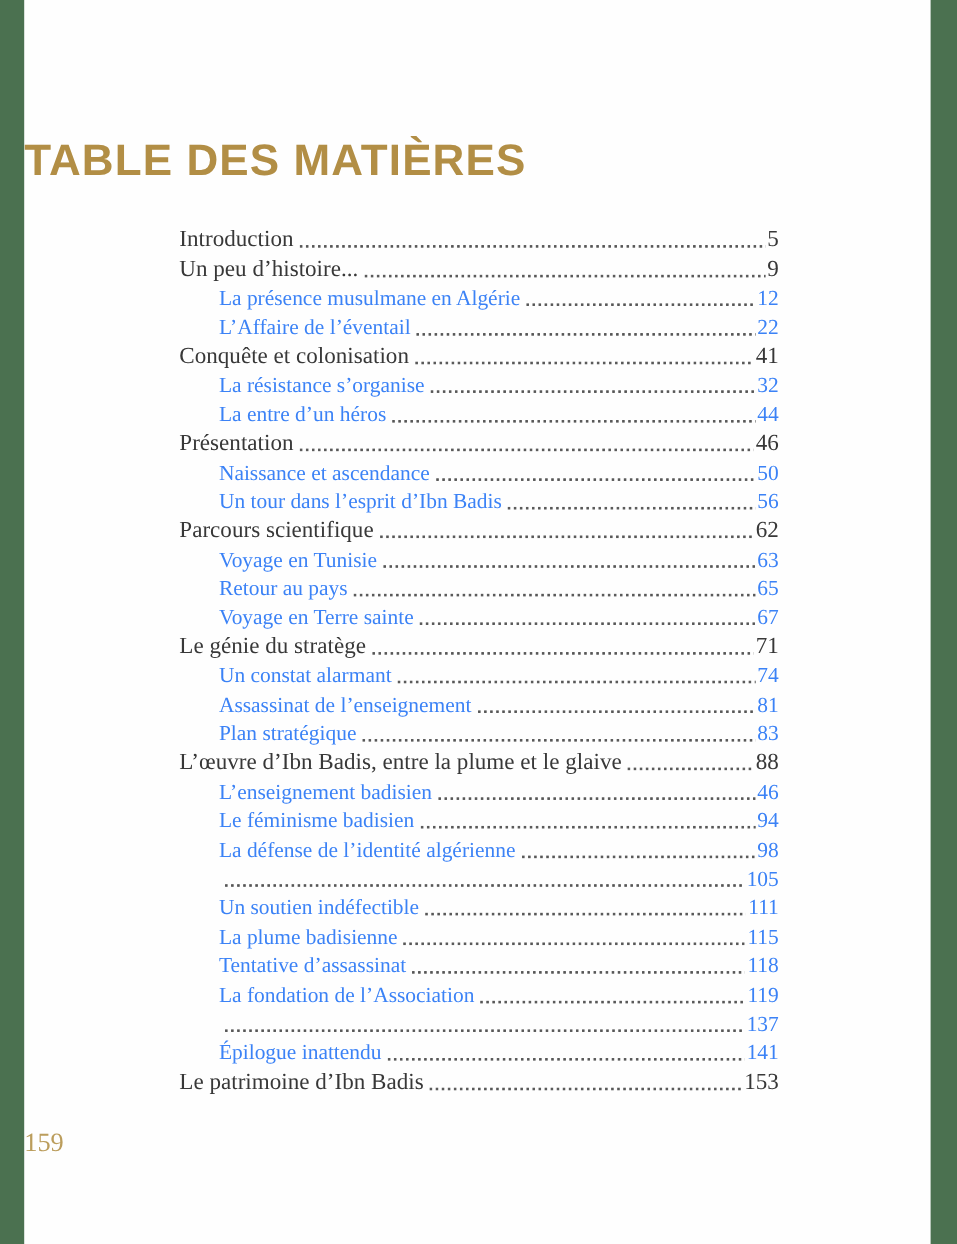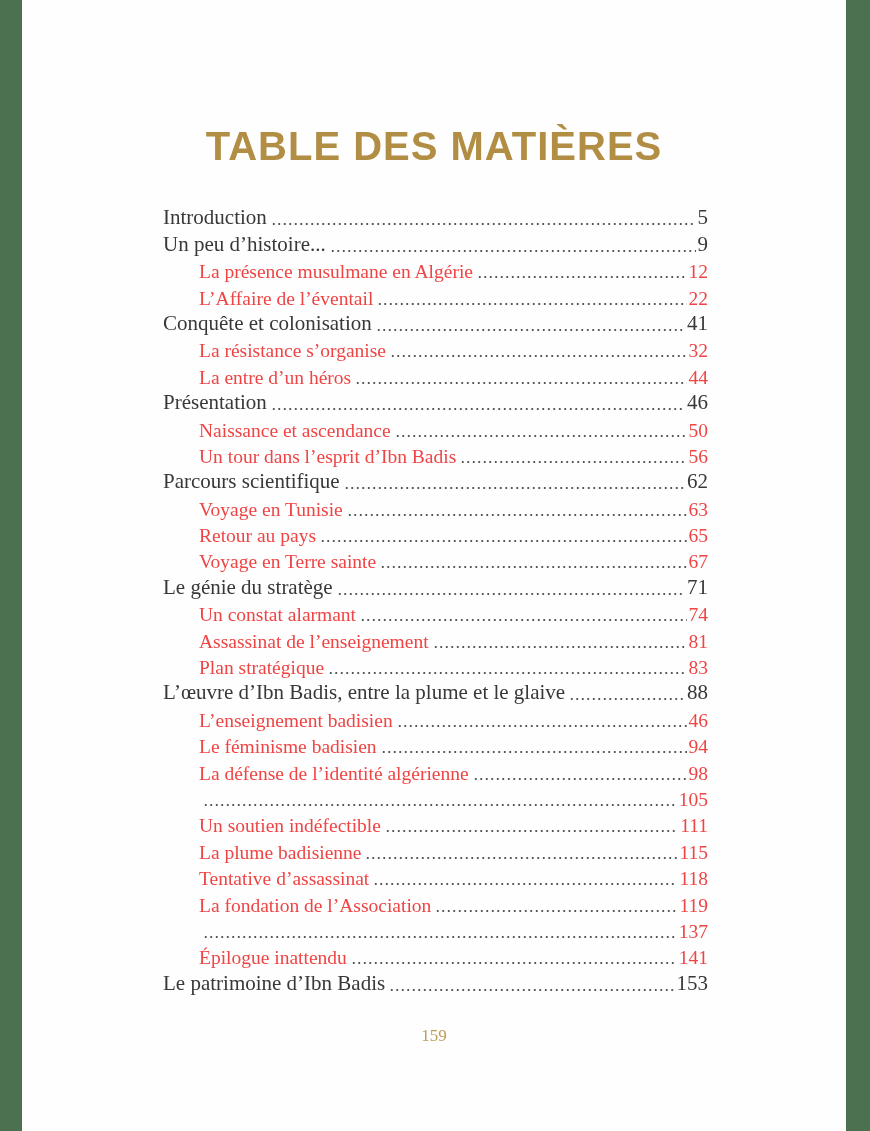--- a/index.html
+++ b/index.html
@@ -18,39 +18,38 @@
     background: #4b7150;
   }
   .cover-edge.left  { left: 0;  width: 22px; }
   .cover-edge.right { right: 0; width: 24px; }
 
   .page-title {
     position: absolute;
     left: 22px;
     right: 24px;
     top: 124px;
-    text-align: center;
     font-family: "Liberation Sans", sans-serif;
     font-size: 40px;
     font-weight: 600;
     letter-spacing: 1px;
     color: #b28e45;
   }
 
   .toc {
     position: absolute;
     left: 163px;
     right: 162px;
     top: 204px;
   }
   .toc-row {
     display: flex;
     align-items: flex-end;
     height: 26.4px;
-    color: #ef4444;
+    color: #3b82f6;
   }
   .toc-row.lvl1 {
     font-size: 21px;
     color: #383838;
     text-align: center;
   }
   .toc-row.lvl2 {
     font-size: 19.5px;
     padding-left: 36px;
   }
@@ -64,22 +63,21 @@
     background-repeat: repeat-x;
     background-position: left bottom;
   }
   .toc-page { white-space: nowrap; }
 
   .folio {
     position: absolute;
     left: 22px;
     right: 24px;
     top: 1026px;
-    text-align: center;
-    font-size: 17px;
+    font-size: 24px;
     color: #bb9d5c;
   }
 </style>
 </head>
 <body>
 
 <div class="cover-edge left"></div>
 <div class="cover-edge right"></div>
 
 <div class="page-title">TABLE DES MATIÈRES</div>

